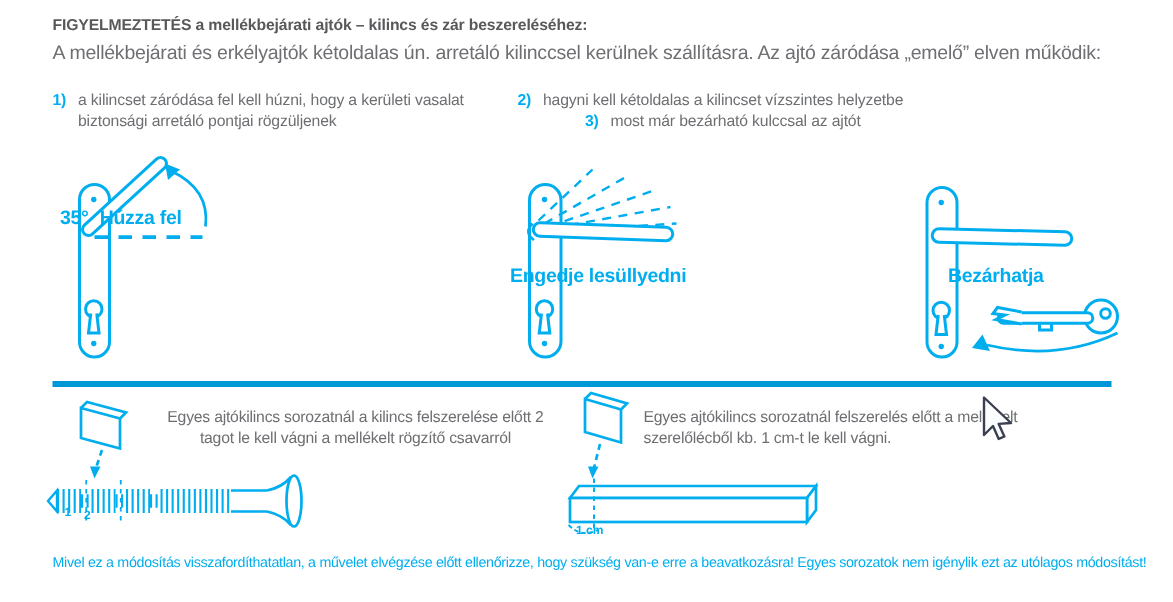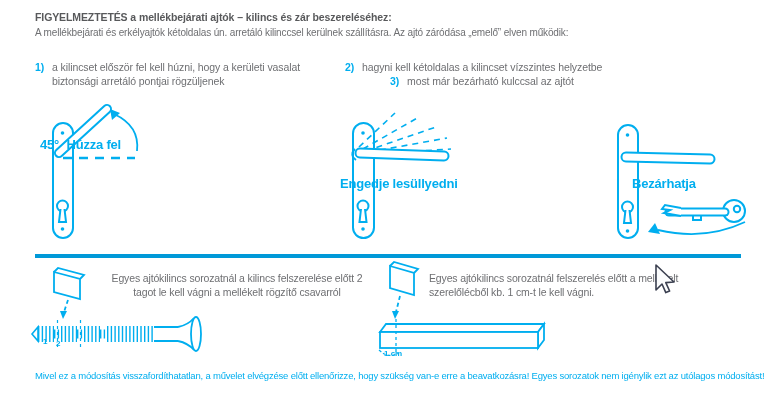--- a/index.html
+++ b/index.html
@@ -1,40 +1,40 @@
 <!DOCTYPE html>
 <html><head>
 <meta charset="utf-8">
 <style>
   html,body{margin:0;padding:0;background:#fff;}
   .page{position:relative;width:782px;height:401px;background:#fff;overflow:hidden;
         font-family:"Liberation Sans",sans-serif;color:#6e6f72;}
   .abs{position:absolute;}
   .title{font-size:10.5px;font-weight:bold;color:#58595b;letter-spacing:-0.1px;}
-  .subtitle{font-size:10px;color:#6e6f72;letter-spacing:-0.15px;}
+  .subtitle{font-size:13px;color:#6e6f72;letter-spacing:-0.15px;}
   .step{font-size:10.5px;line-height:14px;letter-spacing:-0.1px;}
   .stepnum{color:#00aeef;font-weight:bold;display:inline-block;width:17px;vertical-align:top;}
   .steptext{display:inline-block;vertical-align:top;}
   .caption{font-size:13px;font-weight:bold;color:#00aeef;letter-spacing:-0.2px;white-space:nowrap;}
   .smalltext{font-size:10.5px;line-height:14px;letter-spacing:-0.15px;color:#6e6f72;}
   .tinylabel{font-size:8px;font-weight:bold;color:#00aeef;}
   .divider{background:#0099d8;height:3.5px;}
   .footer{font-size:9.5px;line-height:12.5px;letter-spacing:-0.2px;color:#00aeef;}
   svg{display:block;overflow:visible;}
 </style>
 </head>
 <body>
 
 <div class="page">
 
   <div class="abs title" style="left:35px;top:11px;">FIGYELMEZTETÉS a mellékbejárati ajtók – kilincs és zár beszereléséhez:</div>
   <div class="abs subtitle" style="left:35px;top:27px;width:720px;">A mellékbejárati és erkélyajtók kétoldalas ún. arretáló kilinccsel kerülnek szállításra.  Az ajtó záródása „emelő” elven működik:</div>
 
   <div class="abs step" style="left:35px;top:60px;width:300px;">
-    <span class="stepnum">1)</span><span class="steptext" style="width:280px;">a kilincset először fel kell húzni, hogy a kerületi vasalat biztonsági arretáló pontjai rögzüljenek</span>
+    <span class="stepnum">1)</span><span class="steptext" style="width:280px;">a kilincset záródása fel kell húzni, hogy a kerületi vasalat biztonsági arretáló pontjai rögzüljenek</span>
   </div>
   <div class="abs step" style="left:345px;top:60px;white-space:nowrap;">
     <span class="stepnum">2)</span><span class="steptext">hagyni kell kétoldalas a kilincset vízszintes helyzetbe</span>
   </div>
   <div class="abs step" style="left:345px;top:74px;white-space:nowrap;margin-left:45px;">
     <span class="stepnum">3)</span><span class="steptext">most már bezárható kulccsal az ajtót</span>
   </div>
 
   <div class="abs" style="left:36px;top:100px;">
     <svg width="115" height="150" viewBox="0 0 115 150">
@@ -49,21 +49,21 @@
         <line x1="23" y1="53" x2="71" y2="9" stroke="#fff" stroke-width="6" stroke-linecap="round"></line>
 
         <line x1="27" y1="58" x2="99" y2="58" stroke-dasharray="9 7" stroke-width="2.5"></line>
 
         <path d="M78,14 Q104,26 101,51" stroke-width="1.8"></path>
         <polygon points="74,9 84,13 76,20" fill="#00aeef" stroke="none"></polygon>
       </g>
     </svg>
   </div>
   <div class="abs caption" style="left:40px;top:137px;">
-    <span>45°</span>
+    <span>35°</span>
     <span style="margin-left:4px;">Húzza fel</span>
   </div>
 
   <div class="abs" style="left:335px;top:100px;">
     <svg width="130" height="150" viewBox="0 0 130 150">
       <g stroke="#00aeef" fill="none" stroke-width="2">
         <rect x="18" y="23" width="21" height="115" rx="10.5" fill="#fff"></rect>
         <circle cx="28" cy="33" r="1.8" fill="#00aeef" stroke="none"></circle>
         <circle cx="28" cy="129" r="1.8" fill="#00aeef" stroke="none"></circle>
         <circle cx="28" cy="106" r="5.5" fill="#fff"></circle>

